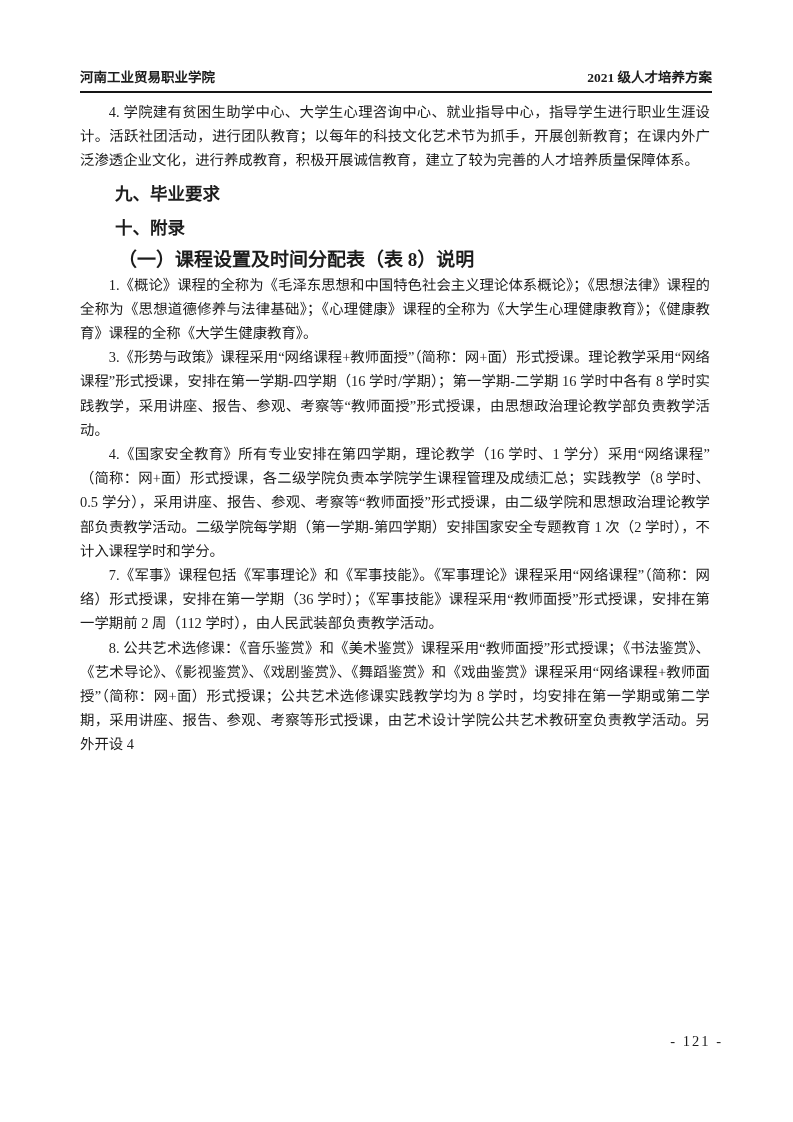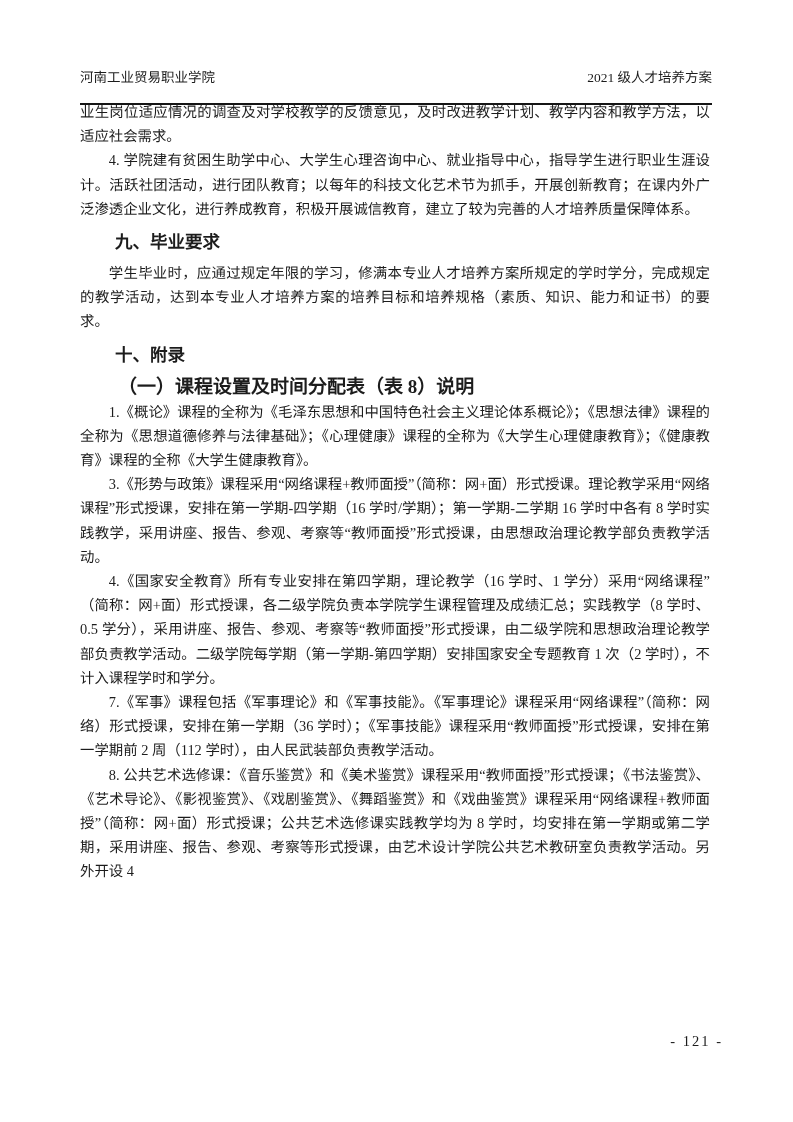--- a/index.html
+++ b/index.html
@@ -20,22 +20,23 @@
   .header {
     position: absolute;
     left: 80px;
     top: 70px;
     width: 632px;
     display: flex;
     justify-content: space-between;
     align-items: flex-end;
     font-size: 13.5px;
     line-height: 1.25;
-    padding-bottom: 16px;
+    padding-bottom: 4px;
     border-bottom: 2px solid #151515;
+    font-weight: bold;
   }
   
   .doc-body {
     position: absolute;
     left: 80px;
     top: 100px;
     width: 630px;
   }
   .para {
     margin: 0;
@@ -74,24 +75,22 @@
 <body>
 
 <div class="page">
 
   <div class="header">
     <span>河南工业贸易职业学院</span>
     <span>2021 级人才培养方案</span>
   </div>
 
   <div class="doc-body" id="doc-body">
-      <p class="para">业生岗位适应情况的调查及对学校教学的反馈意见，及时改进教学计划、教学内容和教学方法，以适应社会需求。</p>
       <p class="para indent">4. 学院建有贫困生助学中心、大学生心理咨询中心、就业指导中心，指导学生进行职业生涯设计。活跃社团活动，进行团队教育；以每年的科技文化艺术节为抓手，开展创新教育；在课内外广泛渗透企业文化，进行养成教育，积极开展诚信教育，建立了较为完善的人才培养质量保障体系。</p>
       <h2 class="h1">九、毕业要求</h2>
-      <p class="para indent">学生毕业时，应通过规定年限的学习，修满本专业人才培养方案所规定的学时学分，完成规定的教学活动，达到本专业人才培养方案的培养目标和培养规格（素质、知识、能力和证书）的要求。</p>
       <h2 class="h1">十、附录</h2>
       <h3 class="h2">（一）课程设置及时间分配表（表 8）说明</h3>
       <p class="para indent">1.《概论》课程的全称为《毛泽东思想和中国特色社会主义理论体系概论》；《思想法律》课程的全称为《思想道德修养与法律基础》；《心理健康》课程的全称为《大学生心理健康教育》；《健康教育》课程的全称《大学生健康教育》。</p>
       <p class="para indent">3.《形势与政策》课程采用“网络课程+教师面授”（简称：网+面）形式授课。理论教学采用“网络课程”形式授课，安排在第一学期-四学期（16 学时/学期）；第一学期-二学期 16 学时中各有 8 学时实践教学，采用讲座、报告、参观、考察等“教师面授”形式授课，由思想政治理论教学部负责教学活动。</p>
       <p class="para indent">4.《国家安全教育》所有专业安排在第四学期，理论教学（16 学时、1 学分）采用“网络课程”（简称：网+面）形式授课，各二级学院负责本学院学生课程管理及成绩汇总；实践教学（8 学时、0.5 学分），采用讲座、报告、参观、考察等“教师面授”形式授课，由二级学院和思想政治理论教学部负责教学活动。二级学院每学期（第一学期-第四学期）安排国家安全专题教育 1 次（2 学时），不计入课程学时和学分。</p>
       <p class="para indent">7.《军事》课程包括《军事理论》和《军事技能》。《军事理论》课程采用“网络课程”（简称：网络）形式授课，安排在第一学期（36 学时）；《军事技能》课程采用“教师面授”形式授课，安排在第一学期前 2 周（112 学时），由人民武装部负责教学活动。</p>
       <p class="para indent">8. 公共艺术选修课：《音乐鉴赏》和《美术鉴赏》课程采用“教师面授”形式授课；《书法鉴赏》、《艺术导论》、《影视鉴赏》、《戏剧鉴赏》、《舞蹈鉴赏》和《戏曲鉴赏》课程采用“网络课程+教师面授”（简称：网+面）形式授课；公共艺术选修课实践教学均为 8 学时，均安排在第一学期或第二学期，采用讲座、报告、参观、考察等形式授课，由艺术设计学院公共艺术教研室负责教学活动。另外开设 4</p>
     </div>
 
   <div class="footer">

